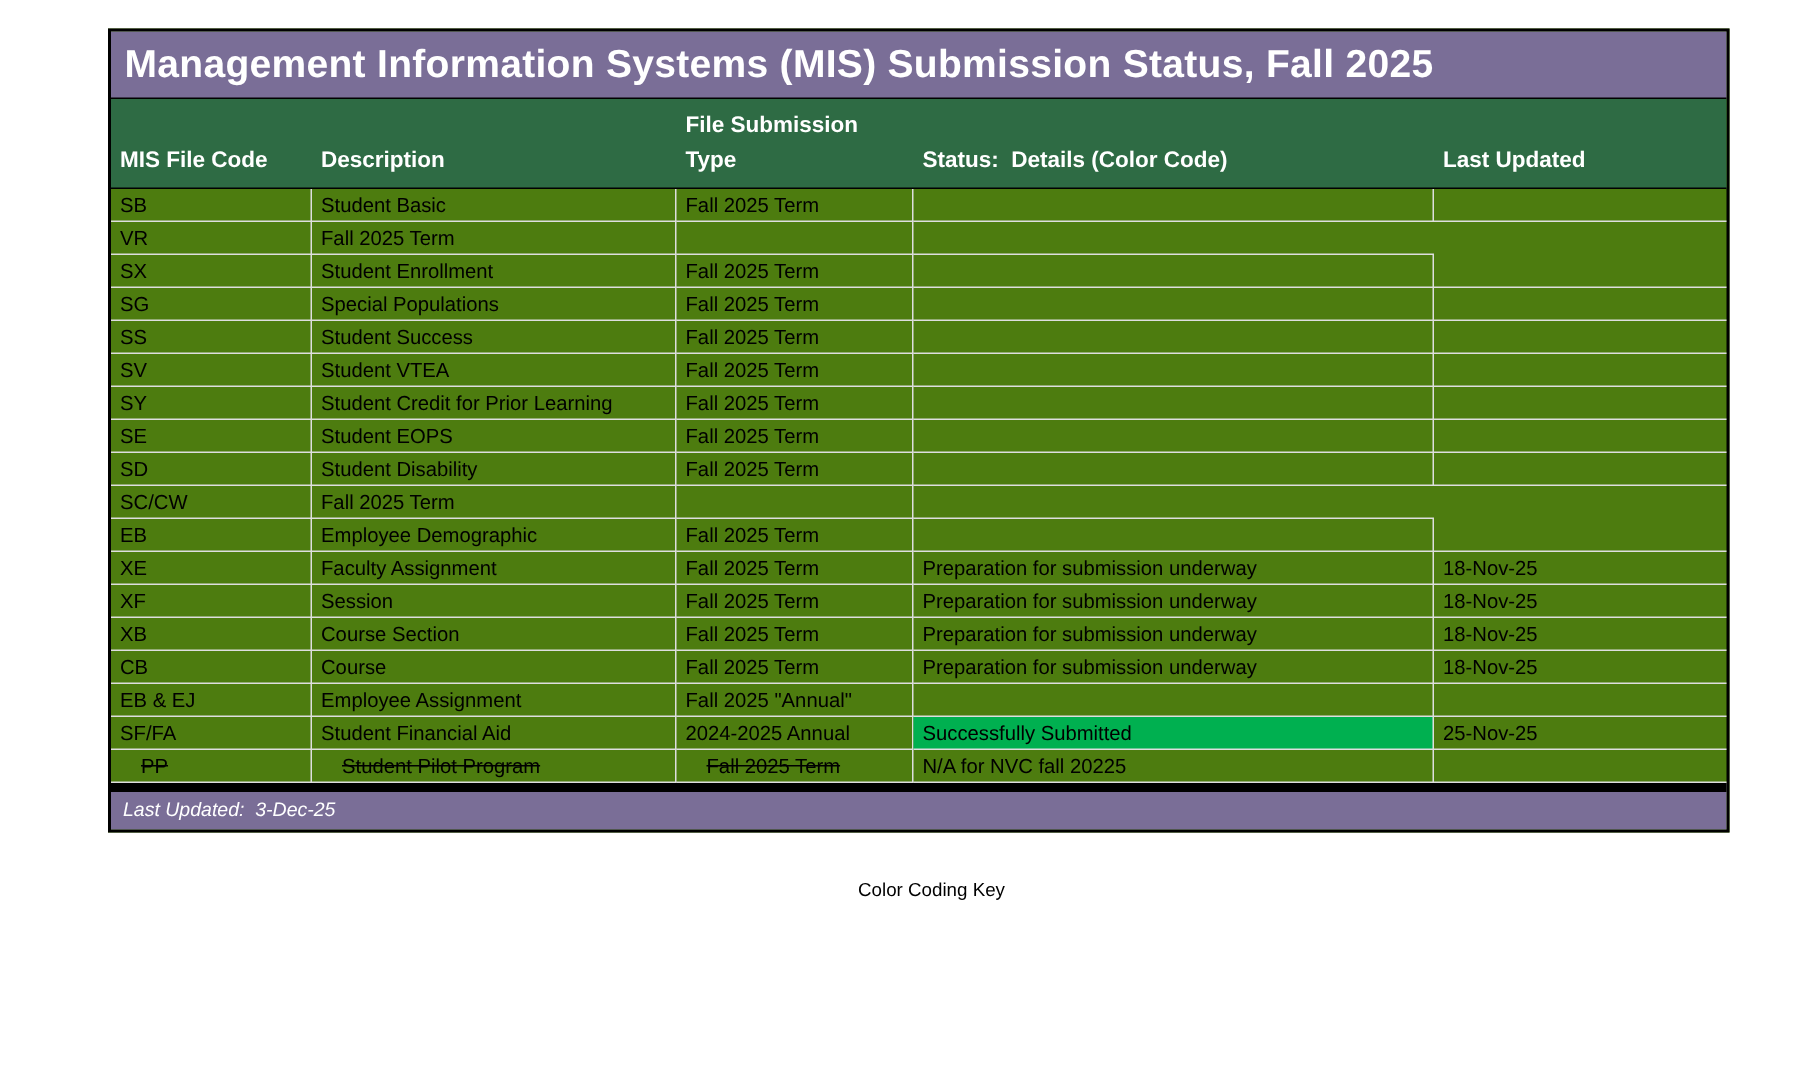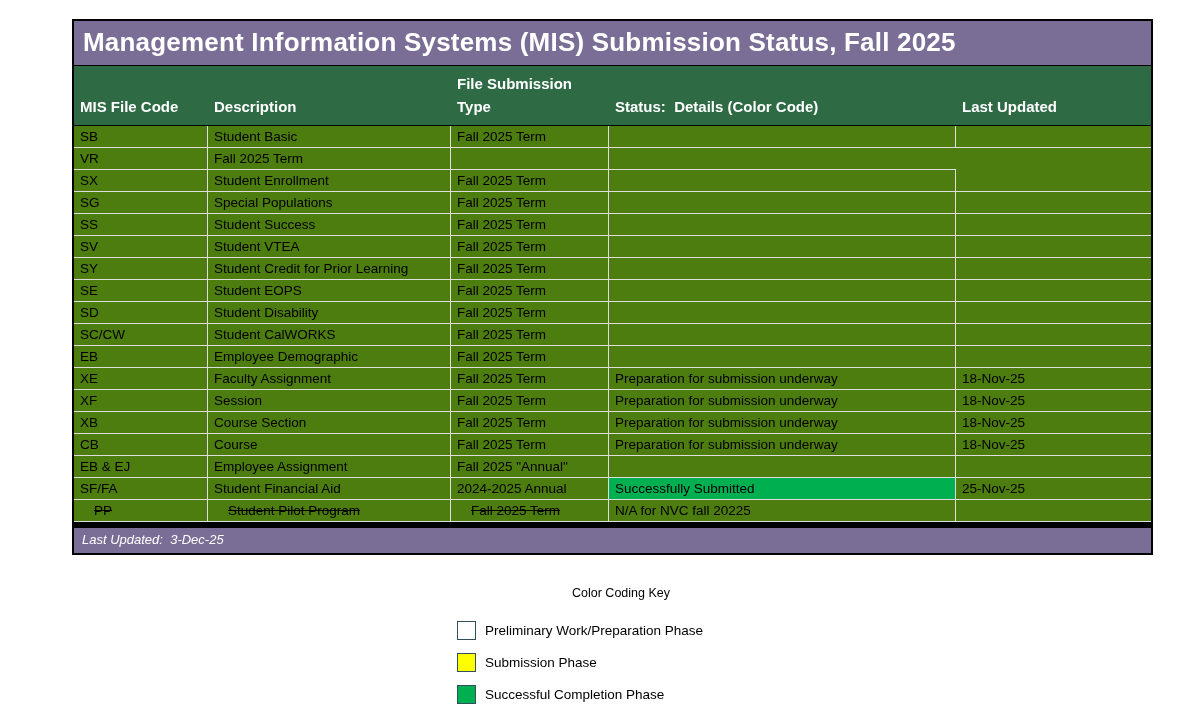--- a/index.html
+++ b/index.html
@@ -160,21 +160,20 @@
       </div>
       <div class="data-row grid-cols">
         <div class="cell">SD</div>
         <div class="cell">Student Disability</div>
         <div class="cell">Fall 2025 Term</div>
         <div class="cell"></div>
         <div class="cell"></div>
       </div>
       <div class="data-row grid-cols">
         <div class="cell">SC/CW</div>
-        <div class="cell">Student CalWORKS</div>
         <div class="cell">Fall 2025 Term</div>
         <div class="cell"></div>
         <div class="cell"></div>
       </div>
       <div class="data-row grid-cols">
         <div class="cell">EB</div>
         <div class="cell">Employee Demographic</div>
         <div class="cell">Fall 2025 Term</div>
         <div class="cell"></div>
         <div class="cell"></div>
@@ -228,27 +227,13 @@
         <div class="cell">N/A for NVC fall 20225</div>
         <div class="cell"></div>
       </div>
     </div>
 
   <div class="footer-bar">Last Updated:  3-Dec-25</div>
 </div>
 
 <div class="legend">
   <div class="legend-title">Color Coding Key</div>
-  <div id="legend-items">
-      <div class="legend-item">
-        <span class="legend-swatch" style="background: rgb(255, 255, 255);"></span>
-        <span class="legend-label">Preliminary Work/Preparation Phase</span>
-      </div>
-      <div class="legend-item">
-        <span class="legend-swatch" style="background: rgb(255, 255, 0);"></span>
-        <span class="legend-label">Submission Phase</span>
-      </div>
-      <div class="legend-item">
-        <span class="legend-swatch" style="background: rgb(0, 176, 80);"></span>
-        <span class="legend-label">Successful Completion Phase</span>
-      </div>
-    </div>
 </div>
 
 </body></html>

